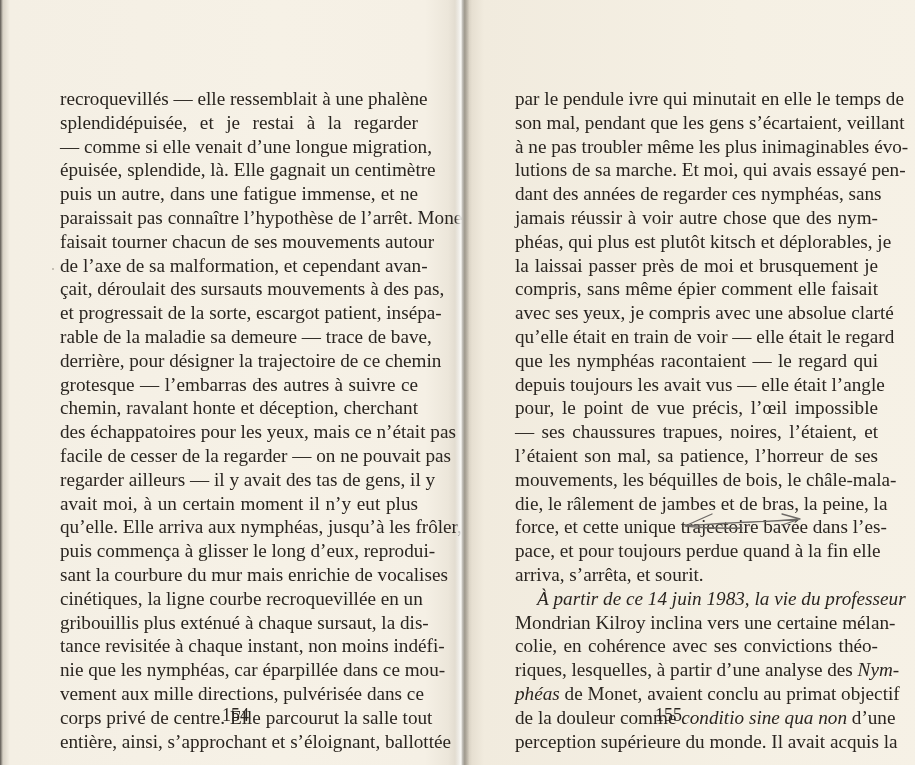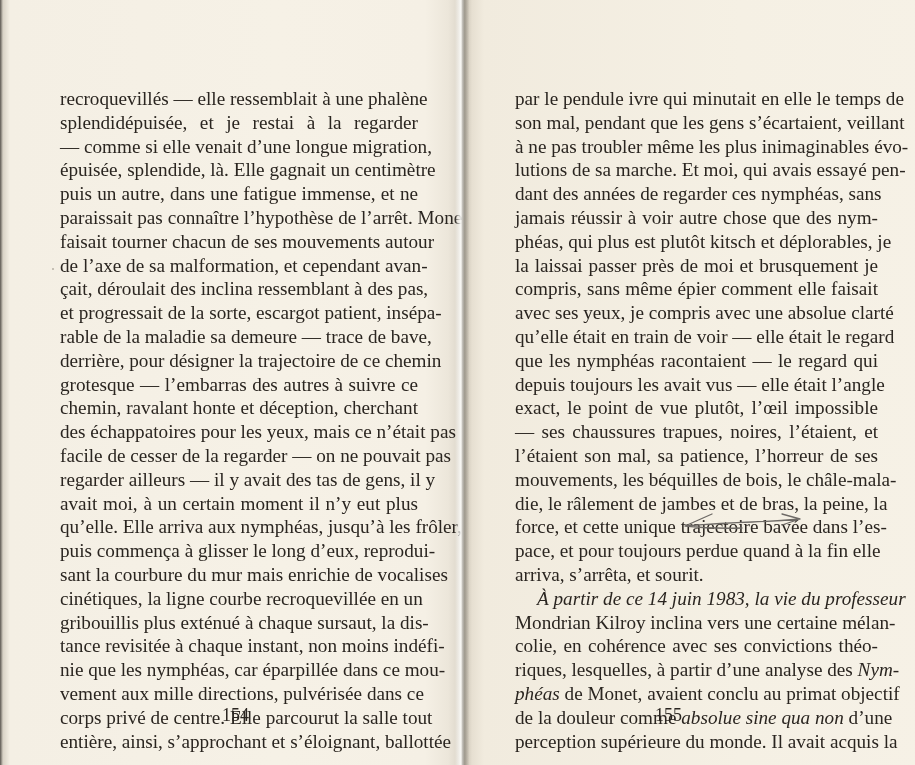--- a/index.html
+++ b/index.html
@@ -57,21 +57,21 @@
   <div class="page left">
     <div class="text-block">
       <span class="line">recroquevillés — elle ressemblait à une phalène</span>
       <span class="line">splendidépuisée, et je restai à la regarder</span>
       <span class="line">— comme si elle venait d’une longue migration,</span>
       <span class="line">épuisée, splendide, là. Elle gagnait un centimètre</span>
       <span class="line">puis un autre, dans une fatigue immense, et ne</span>
       <span class="line">paraissait pas connaître l’hypothèse de l’arrêt. Monet</span>
       <span class="line">faisait tourner chacun de ses mouvements autour</span>
       <span class="line">de l’axe de sa malformation, et cependant avan-</span>
-      <span class="line">çait, déroulait des inclina ressemblant à des pas,</span>
+      <span class="line">çait, déroulait des sursauts mouvements à des pas,</span>
       <span class="line">et progressait de la sorte, escargot patient, insépa-</span>
       <span class="line">rable de la maladie sa demeure — trace de bave,</span>
       <span class="line">derrière, pour désigner la trajectoire de ce chemin</span>
       <span class="line">grotesque — l’embarras des autres à suivre ce</span>
       <span class="line">chemin, ravalant honte et déception, cherchant</span>
       <span class="line">des échappatoires pour les yeux, mais ce n’était pas</span>
       <span class="line">facile de cesser de la regarder — on ne pouvait pas</span>
       <span class="line">regarder ailleurs — il y avait des tas de gens, il y</span>
       <span class="line">avait moi, à un certain moment il n’y eut plus</span>
       <span class="line">qu’elle. Elle arriva aux nymphéas, jusqu’à les frôler,</span>
@@ -97,35 +97,35 @@
       <span class="line">lutions de sa marche. Et moi, qui avais essayé pen-</span>
       <span class="line">dant des années de regarder ces nymphéas, sans</span>
       <span class="line">jamais réussir à voir autre chose que des nym-</span>
       <span class="line">phéas, qui plus est plutôt kitsch et déplorables, je</span>
       <span class="line">la laissai passer près de moi et brusquement je</span>
       <span class="line">compris, sans même épier comment elle faisait</span>
       <span class="line">avec ses yeux, je compris avec une absolue clarté</span>
       <span class="line">qu’elle était en train de voir — elle était le regard</span>
       <span class="line">que les nymphéas racontaient — le regard qui</span>
       <span class="line">depuis toujours les avait vus — elle était l’angle</span>
-      <span class="line">exact, le point de vue plutôt, l’œil impossible</span>
+      <span class="line">pour, le point de vue précis, l’œil impossible</span>
       <span class="line">— ses chaussures trapues, noires, l’étaient, et</span>
       <span class="line">l’étaient son mal, sa patience, l’horreur de ses</span>
       <span class="line">mouvements, les béquilles de bois, le châle-mala-</span>
       <span class="line">die, le râlement de jambes et de bras, la peine, la</span>
       <span class="line">force, et cette unique trajectoire bavée dans l’es-</span>
       <span class="line">pace, et pour toujours perdue quand à la fin elle</span>
       <span class="line last">arriva, s’arrêta, et sourit.</span>
 
       <span class="line indent">À partir de ce 14 juin 1983, la vie du professeur</span>
       <span class="line">Mondrian Kilroy inclina vers une certaine mélan-</span>
       <span class="line">colie, en cohérence avec ses convictions théo-</span>
       <span class="line"><span>riques, lesquelles, à partir d’une analyse des </span><em>Nym-</em></span>
       <span class="line"><em>phéas</em><span> de Monet, avaient conclu au primat objectif</span></span>
-      <span class="line"><span>de la douleur comme </span><em>absolue sine qua non</em><span> d’une</span></span>
+      <span class="line"><span>de la douleur comme </span><em>conditio sine qua non</em><span> d’une</span></span>
       <span class="line">perception supérieure du monde. Il avait acquis la</span>
     </div>
 
     <svg class="pencil-arrow" viewBox="0 0 125 22">
       <path d="M30 3 L3 15 Q40 12 70 11 Q95 10 118 8 L100 3 M118 8 L100 14 M3 15 Q30 18 60 17" fill="none" stroke="#6e6a66" stroke-width="1.3" stroke-linecap="round" stroke-linejoin="round"></path>
     </svg>
 
     <div class="folio">155</div>
   </div>
 

